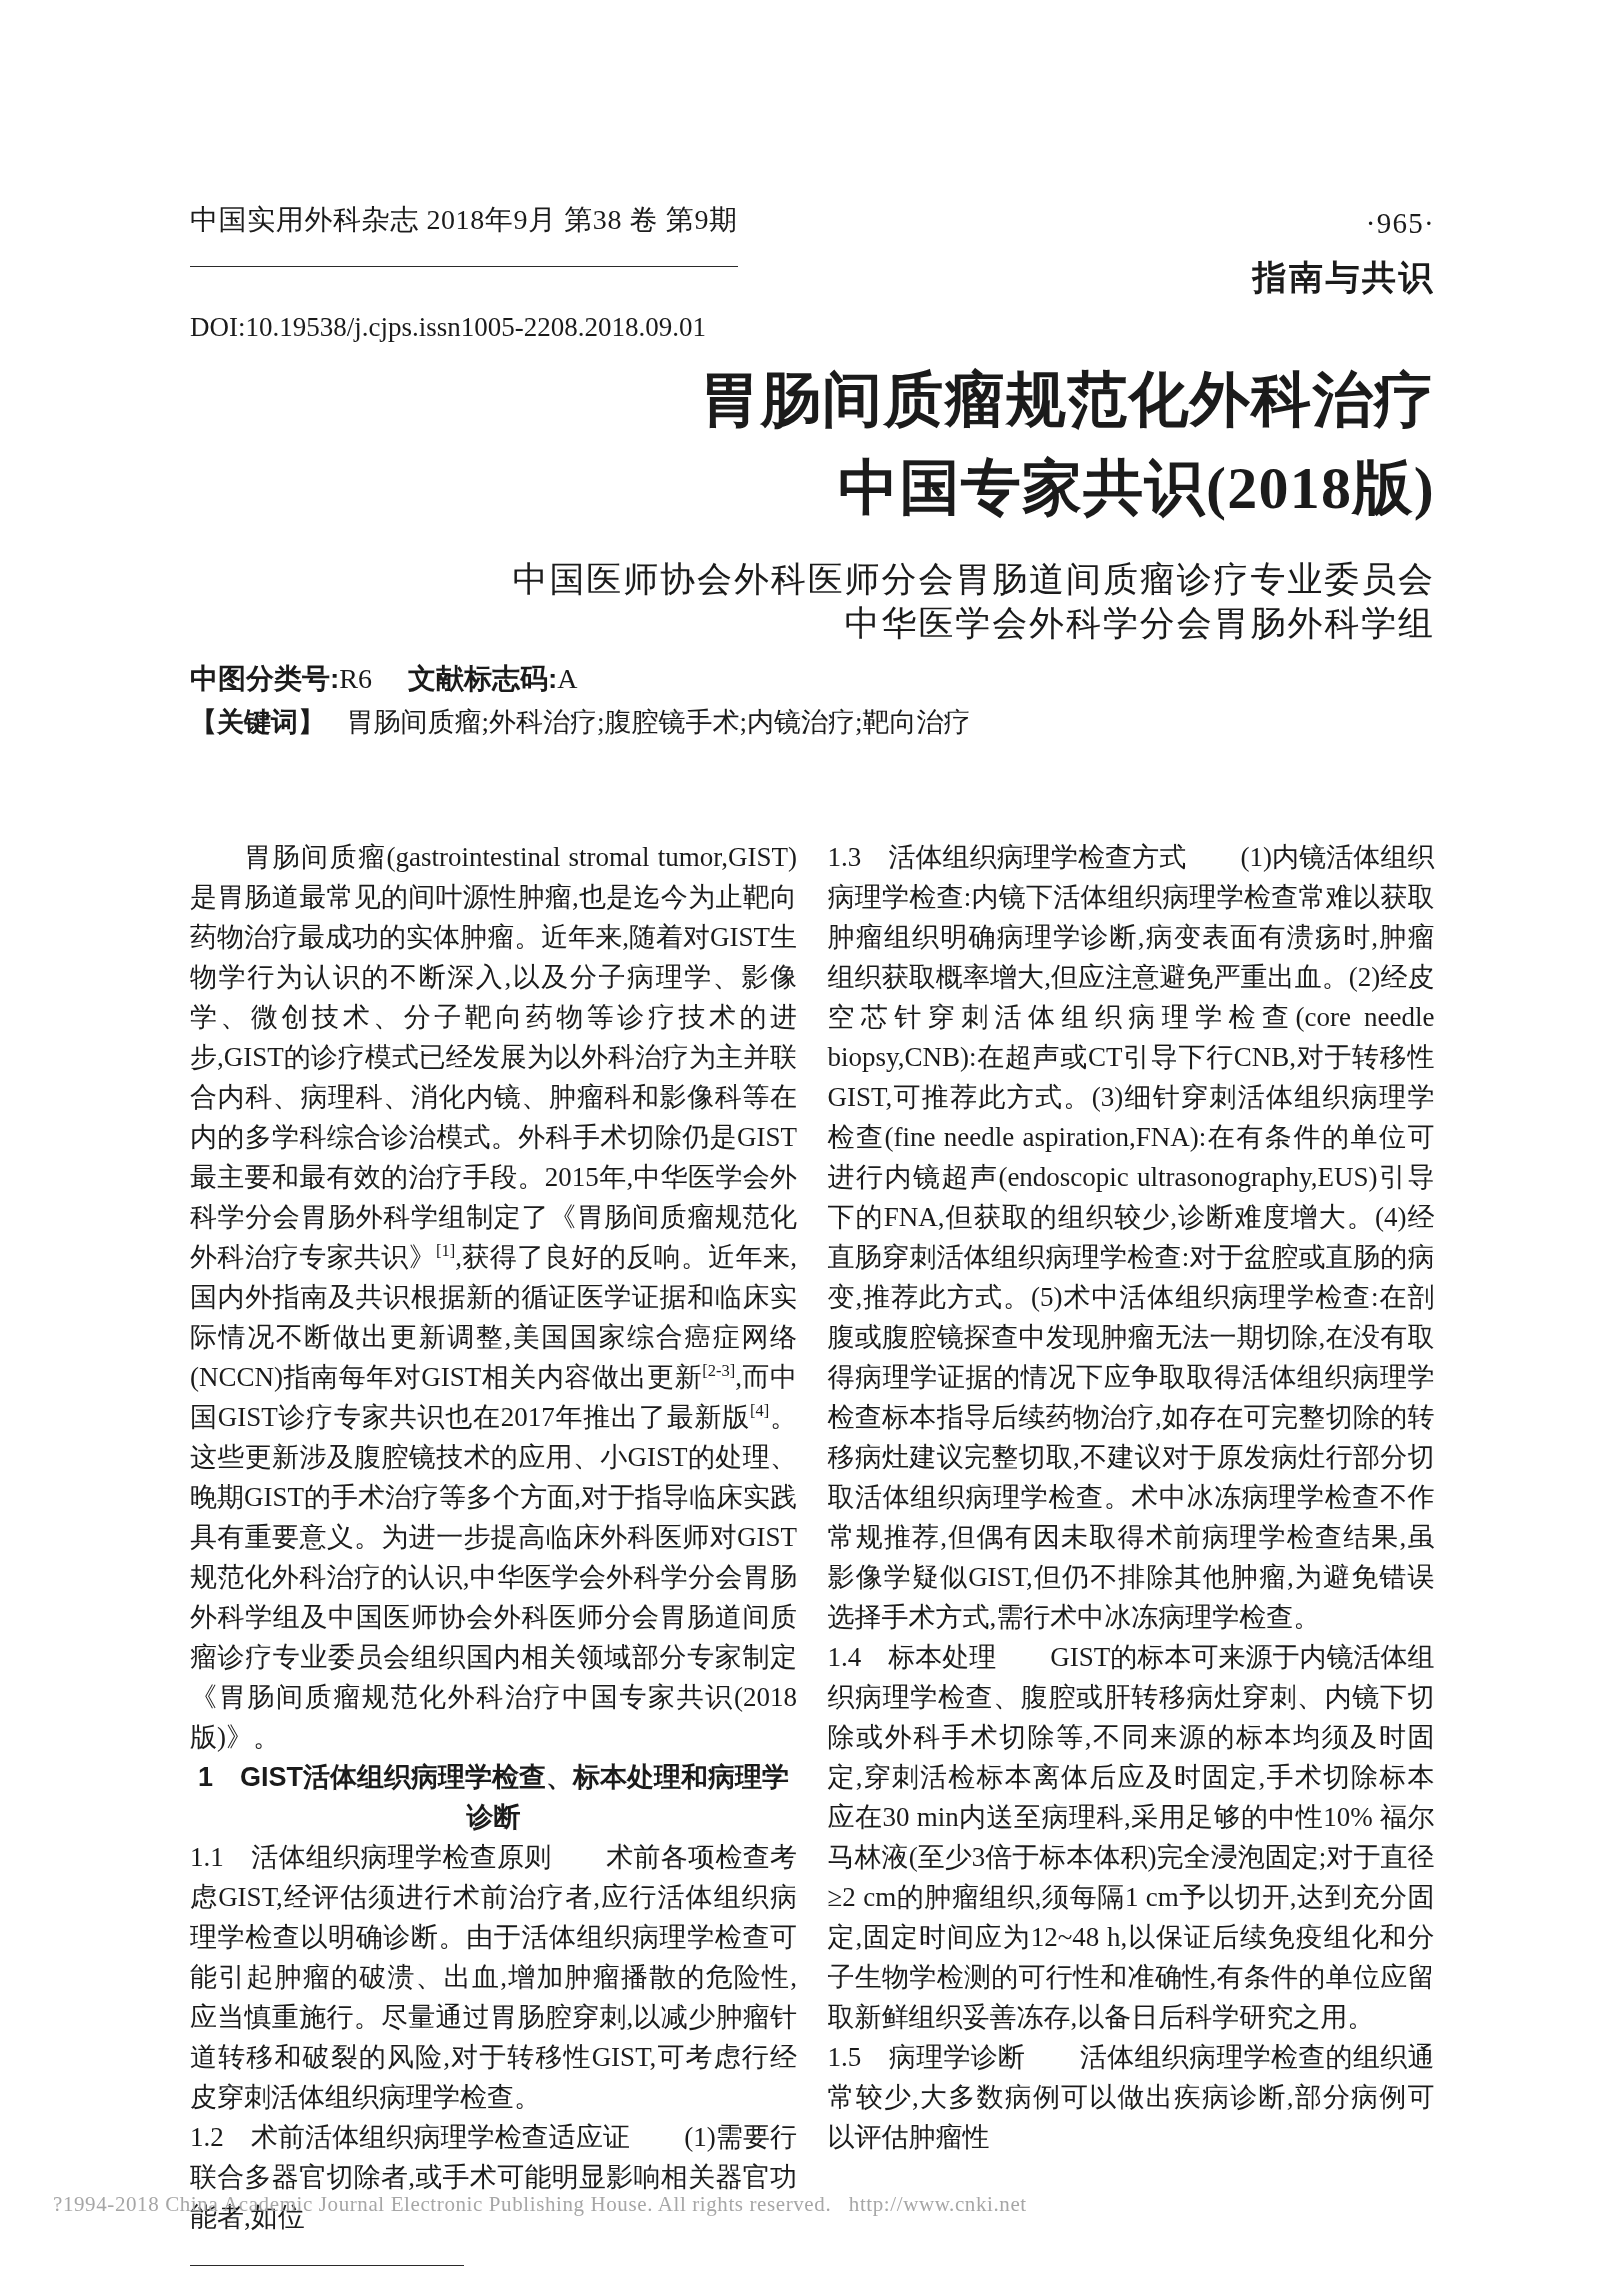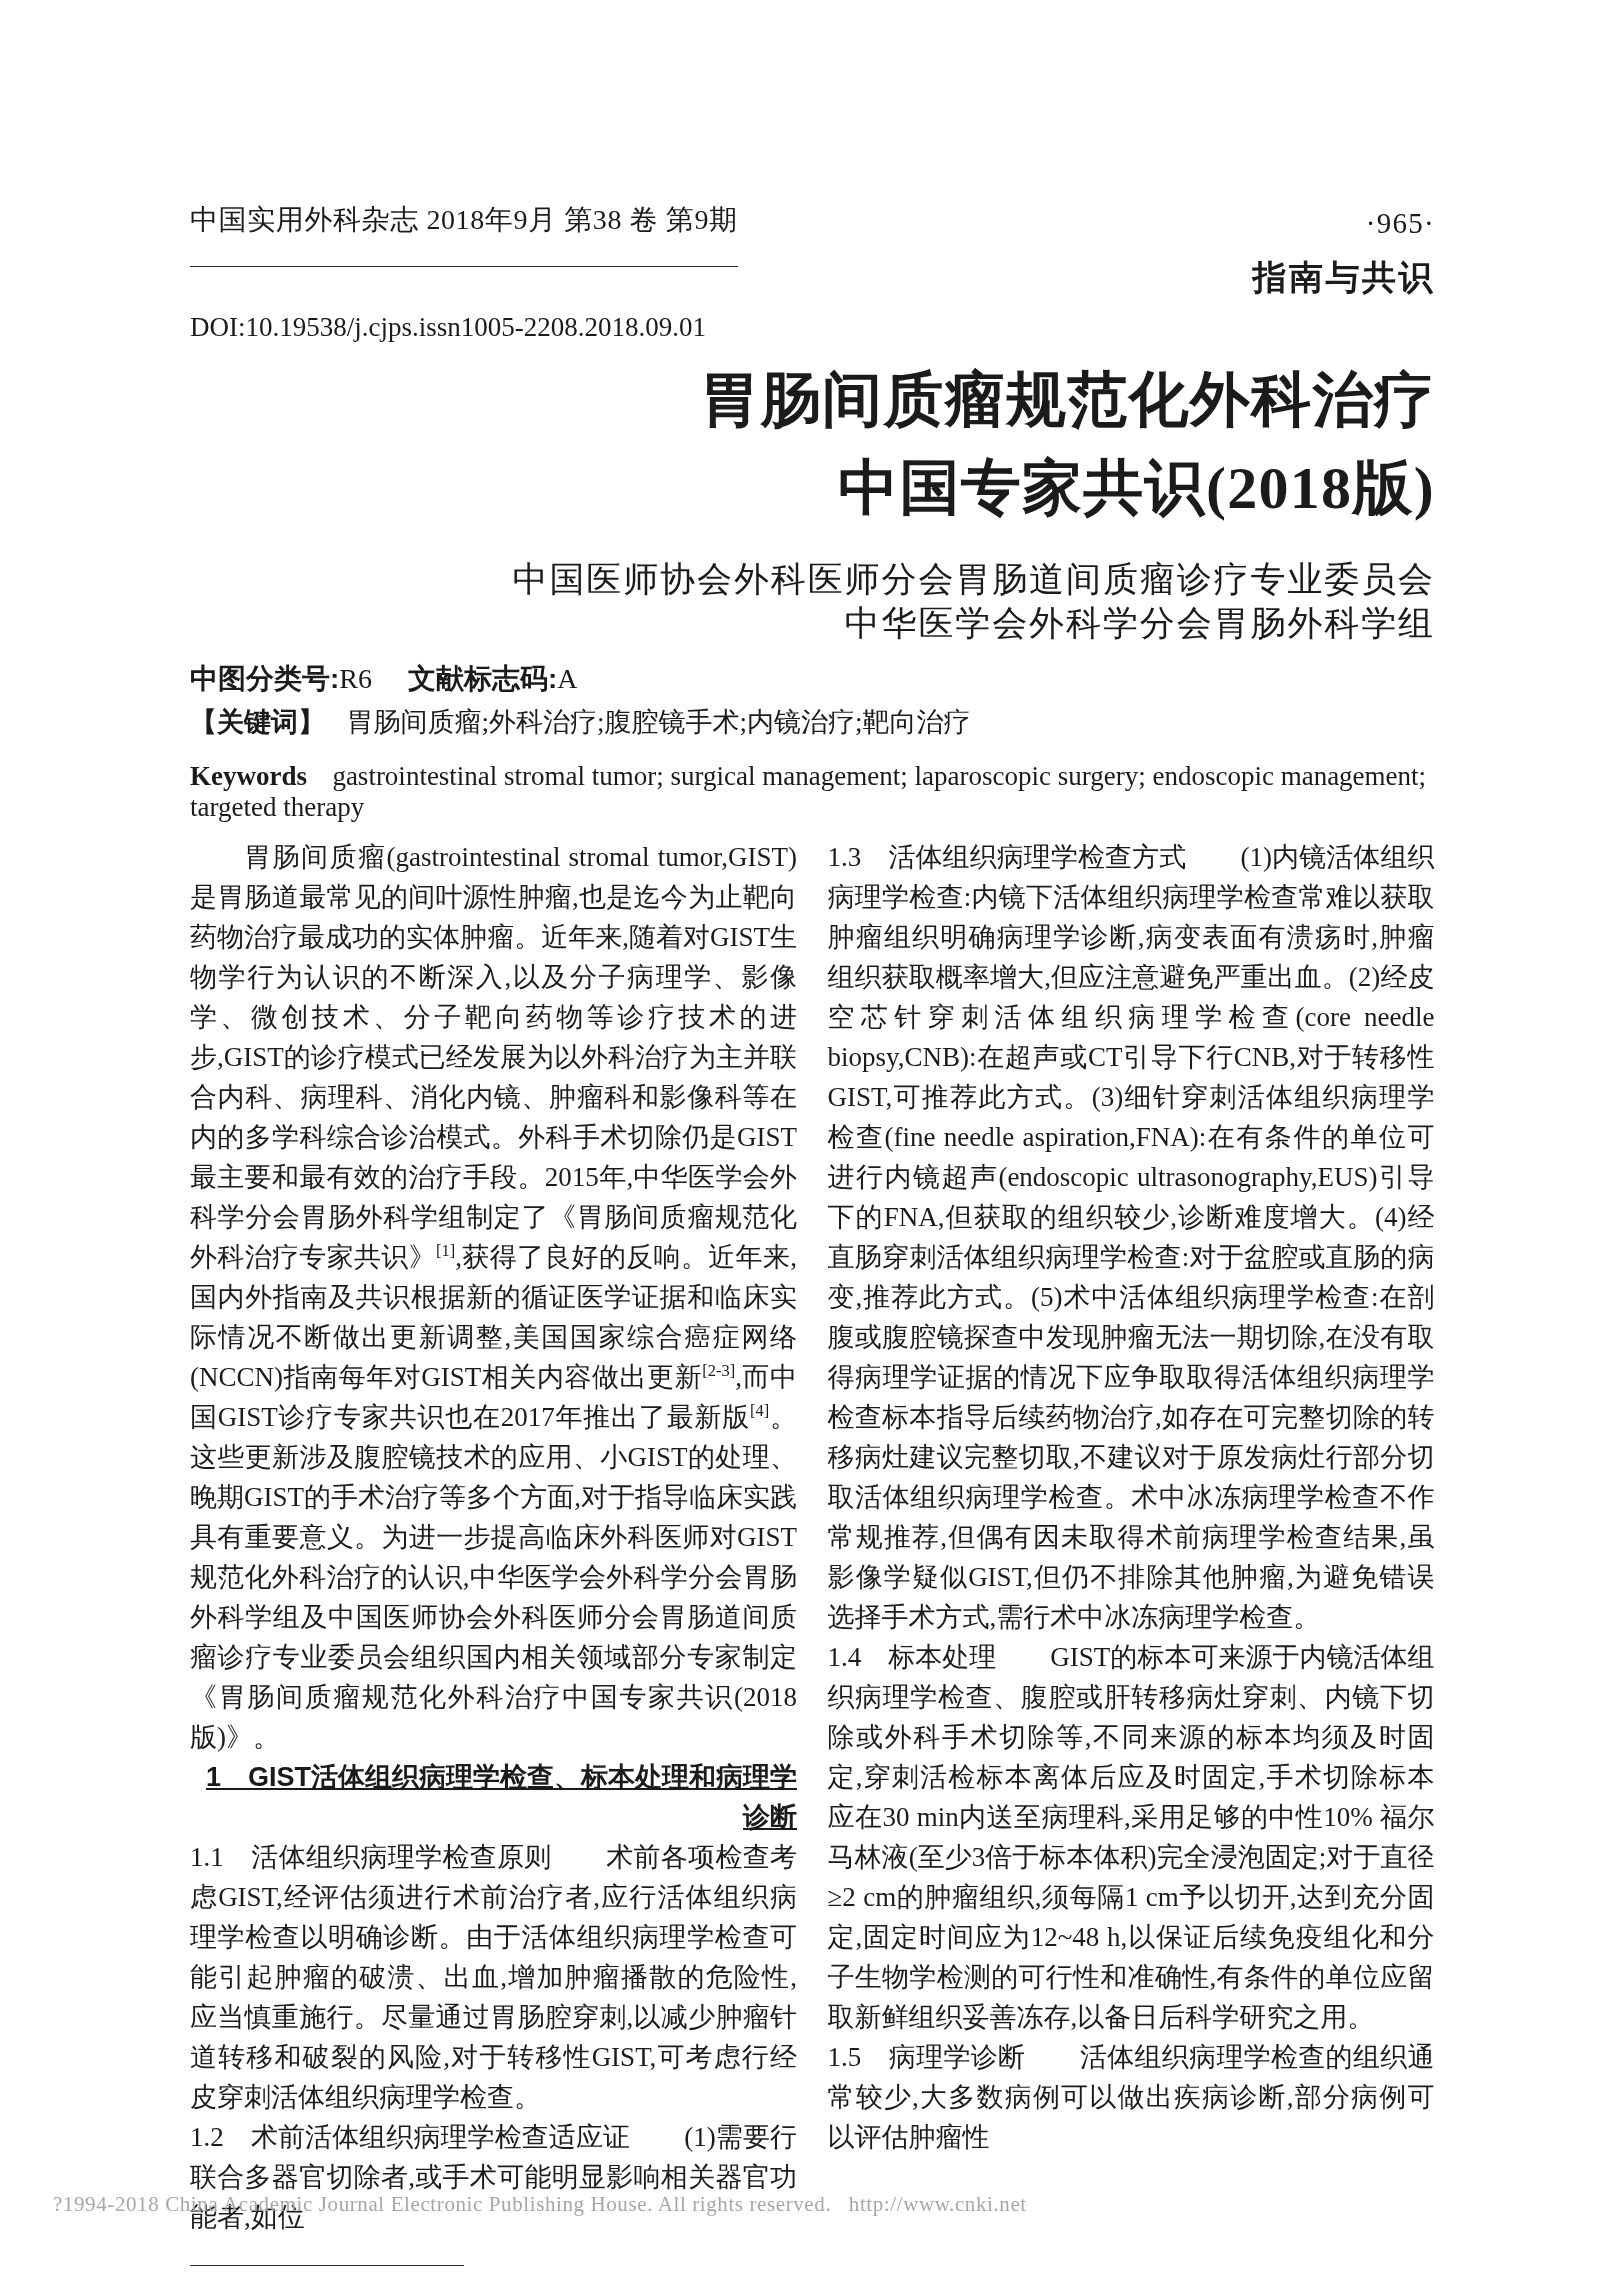--- a/index.html
+++ b/index.html
@@ -59,22 +59,21 @@
   }
   .col {
     width:607px; font-size:27px; line-height:40px;
     text-align:justify;
   }
   .col p { text-align:justify; }
   .indent { text-indent:2em; }
   .sec-heading {
     font-family:"Liberation Sans","DejaVu Sans",sans-serif;
     font-weight:bold; font-size:27px; line-height:40px;
-    text-align:right;
-    text-decoration:underline;
+    text-align:center;
   }
   sup { font-size:16.5px; vertical-align:super; line-height:0; }
 
   .footnote { margin-top:28px; font-size:25.4px; line-height:37px; }
   .footnote-rule {
     width:274px; height:0; border-top:1.9px solid #2a2a2a; margin-bottom:14px;
   }
 
   .copyright {
     position:absolute; left:53px; top:2192px;
@@ -102,23 +101,20 @@
   </div>
 
   <div class="meta-line">
     <span class="lbl">中图分类号:</span><span>R6</span><span class="gap"></span><span class="lbl">文献标志码:</span><span>A</span>
   </div>
 
   <div class="kw-cn">
     <span class="lbl">【关键词】</span><span>胃肠间质瘤;外科治疗;腹腔镜手术;内镜治疗;靶向治疗</span>
   </div>
 
-  <div class="kw-en">
-    <span class="lbl">Keywords</span><span>gastrointestinal stromal tumor; surgical management; laparoscopic surgery; endoscopic management; targeted therapy</span>
-  </div>
 
   <div class="body-cols">
 
     <div class="col">
       <p class="indent">胃肠间质瘤(gastrointestinal stromal tumor,GIST)是胃肠道最常见的间叶源性肿瘤,也是迄今为止靶向药物治疗最成功的实体肿瘤。近年来,随着对GIST生物学行为认识的不断深入,以及分子病理学、影像学、微创技术、分子靶向药物等诊疗技术的进步,GIST的诊疗模式已经发展为以外科治疗为主并联合内科、病理科、消化内镜、肿瘤科和影像科等在内的多学科综合诊治模式。外科手术切除仍是GIST最主要和最有效的治疗手段。2015年,中华医学会外科学分会胃肠外科学组制定了《胃肠间质瘤规范化外科治疗专家共识》<sup>[1]</sup>,获得了良好的反响。近年来,国内外指南及共识根据新的循证医学证据和临床实际情况不断做出更新调整,美国国家综合癌症网络(NCCN)指南每年对GIST相关内容做出更新<sup>[2-3]</sup>,而中国GIST诊疗专家共识也在2017年推出了最新版<sup>[4]</sup>。这些更新涉及腹腔镜技术的应用、小GIST的处理、晚期GIST的手术治疗等多个方面,对于指导临床实践具有重要意义。为进一步提高临床外科医师对GIST规范化外科治疗的认识,中华医学会外科学分会胃肠外科学组及中国医师协会外科医师分会胃肠道间质瘤诊疗专业委员会组织国内相关领域部分专家制定《胃肠间质瘤规范化外科治疗中国专家共识(2018版)》。</p>
       <h2 class="sec-heading">1　GIST活体组织病理学检查、标本处理和病理学诊断</h2>
       <p>1.1　活体组织病理学检查原则　　术前各项检查考虑GIST,经评估须进行术前治疗者,应行活体组织病理学检查以明确诊断。由于活体组织病理学检查可能引起肿瘤的破溃、出血,增加肿瘤播散的危险性,应当慎重施行。尽量通过胃肠腔穿刺,以减少肿瘤针道转移和破裂的风险,对于转移性GIST,可考虑行经皮穿刺活体组织病理学检查。</p>
       <p>1.2　术前活体组织病理学检查适应证　　(1)需要行联合多器官切除者,或手术可能明显影响相关器官功能者,如位</p>
       <div class="footnote">
         <div class="footnote-rule"></div>

